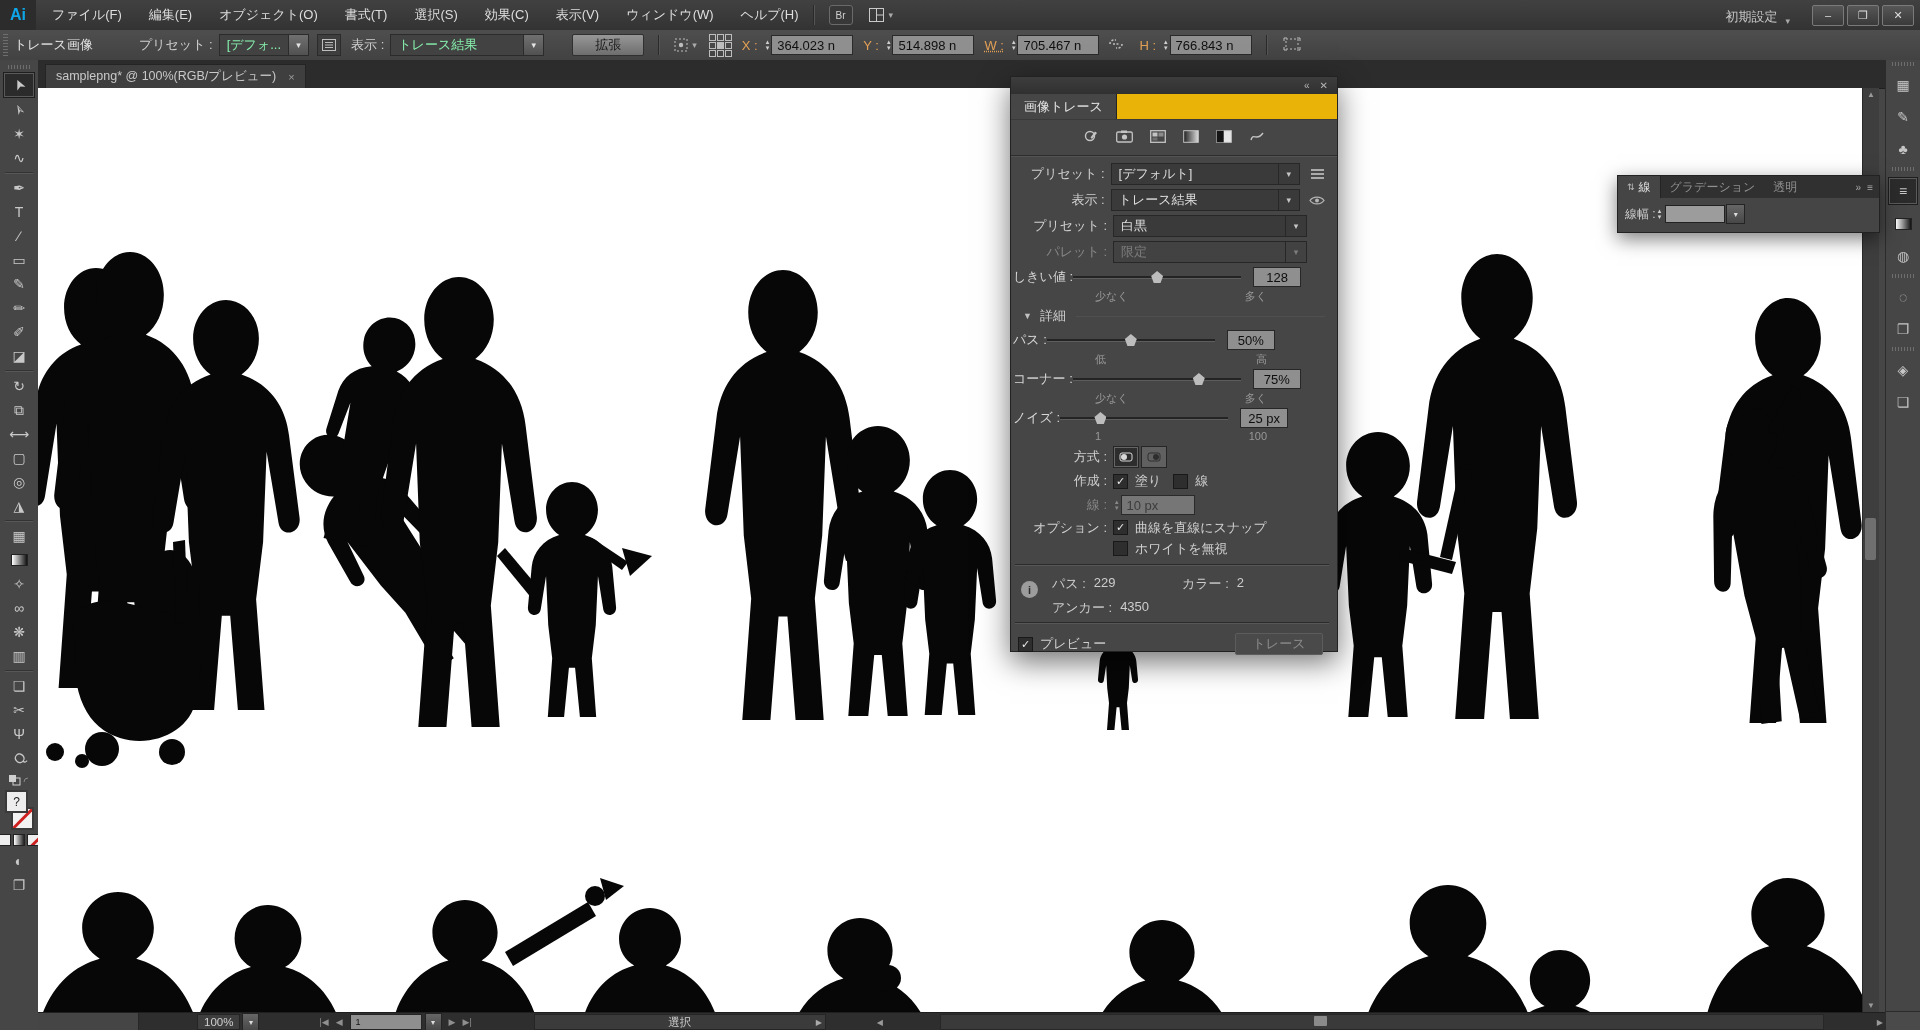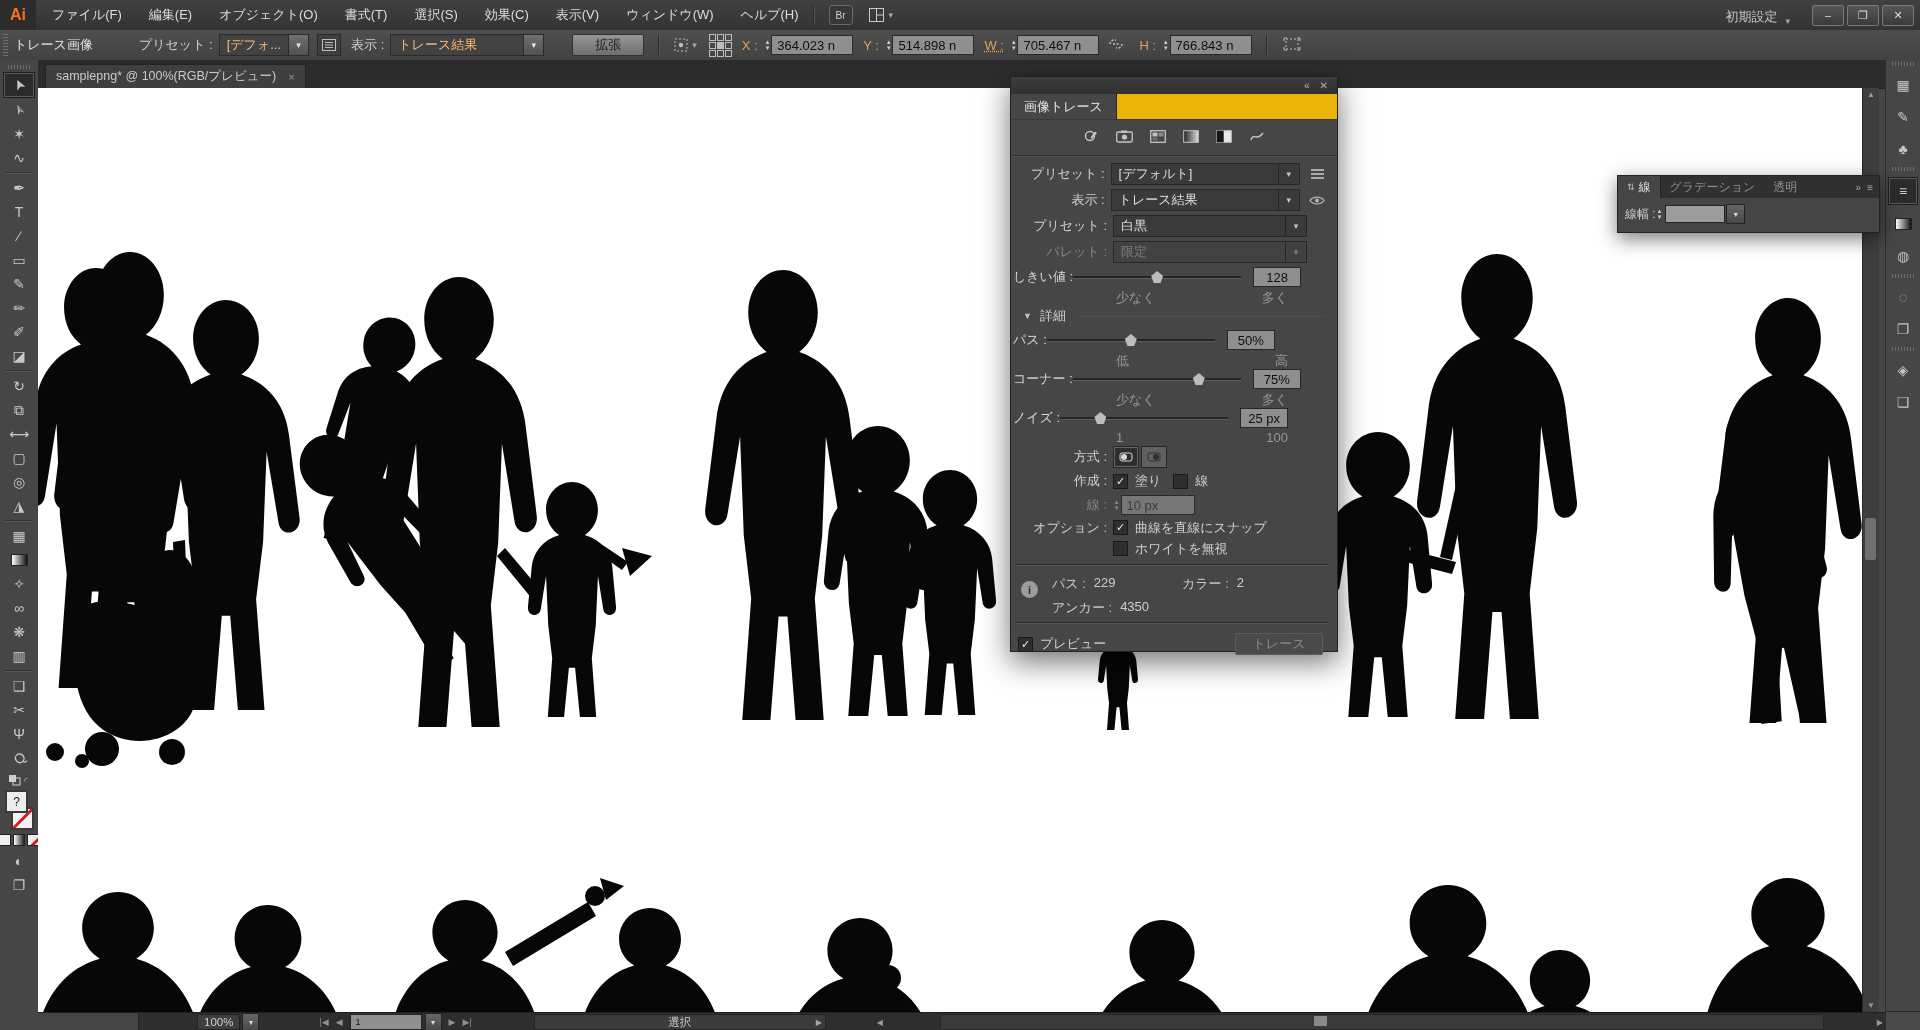--- a/index.html
+++ b/index.html
@@ -2,21 +2,21 @@
 <html><head>
 <meta charset="utf-8">
 <style>
   html,body{margin:0;padding:0;background:#2a2a2a;}
   #app{position:relative;width:1920px;height:1030px;overflow:hidden;background:#464646;
        font-family:"Liberation Sans","DejaVu Sans",sans-serif;font-size:13px;color:#d8d8d8;}
 
   
   #menu-bar{position:absolute;top:0;left:0;right:0;height:30px;display:flex;align-items:center;
             background:linear-gradient(#414141,#333);border-bottom:1px solid #232323;}
-  .ai-logo{width:36px;height:30px;background:#2c2c2c;color:#f97316;font-weight:bold;font-size:16px;
+  .ai-logo{width:36px;height:30px;background:#2c2c2c;color:#0ea5e9;font-weight:bold;font-size:16px;
            display:flex;align-items:center;justify-content:center;}
   #menus{display:flex;margin-left:16px;gap:27px;}
   .menu-item{color:#dedede;white-space:nowrap;cursor:default;}
   .mb-sep{width:1px;height:20px;background:#2a2a2a;border-right:1px solid #555;margin:0 14px;}
   .br-badge{width:22px;height:18px;border:1px solid #6a6a6a;border-radius:3px;background:#383838;
             color:#cfcfcf;font-size:10px;display:flex;align-items:center;justify-content:center;}
   .layout-ic{margin-left:16px;display:flex;align-items:center;gap:3px;color:#bbb;}
   .mb-right{margin-left:auto;display:flex;align-items:flex-end;gap:8px;padding-right:6px;}
   .workspace{color:#c6c6c6;}
   .caret{font-size:9px;color:#aaa;}
@@ -25,21 +25,21 @@
           background:linear-gradient(#565656,#3a3a3a);display:flex;align-items:center;justify-content:center;}
 
   
   #control-bar{position:absolute;top:30px;left:0;right:0;height:30px;display:flex;align-items:center;
                background:linear-gradient(#4e4e4e,#424242);border-bottom:1px solid #282828;}
   .grip-v{width:5px;height:22px;margin:0 6px 0 3px;
           background:repeating-linear-gradient(#6e6e6e 0 1px,transparent 1px 3px);}
   .cb-title{color:#e2e2e2;margin-right:36px;}
   .cb-label{color:#cfcfcf;margin:0 6px 0 10px;white-space:nowrap;}
   .combo{display:flex;height:20px;border:1px solid #2b2b2b;background:#424242;align-items:stretch;}
-  .combo .val{padding:0 7px;display:flex;align-items:center;color:#fdba74;white-space:nowrap;}
+  .combo .val{padding:0 7px;display:flex;align-items:center;color:#86efac;white-space:nowrap;}
   .combo .dd{width:19px;border-left:1px solid #2b2b2b;background:linear-gradient(#707070,#515151);
              display:flex;align-items:center;justify-content:center;font-size:9px;color:#e5e5e5;}
   .sq-btn{width:22px;height:20px;margin-left:8px;border:1px solid #2b2b2b;background:#3e3e3e;
           display:flex;align-items:center;justify-content:center;color:#c9c9c9;}
   .btn-raised{height:20px;padding:0 22px;margin-left:28px;border:1px solid #303030;border-radius:2px;
               background:linear-gradient(#979797,#6e6e6e);color:#161616;display:flex;align-items:center;}
   .orange{color:#e2a055;}
   .spin{display:flex;flex-direction:column;justify-content:center;line-height:6px;font-size:7px;
         color:#d0d0d0;margin:0 2px;}
   .cb-field{height:18px;border:1px solid #2a2a2a;background:#8f8f8f;color:#101010;
@@ -129,22 +129,22 @@
   .combo2.disabled{background:#424242;}
   .combo2.disabled .val,.combo2.disabled .dd{color:#7d7d7d;}
   .side{width:28px;display:flex;justify-content:center;margin-left:4px;color:#c0c0c0;}
   .srow-top{display:flex;align-items:center;height:24px;}
   .slider{width:168px;height:18px;position:relative;}
   .track{position:absolute;left:0;right:0;top:8px;height:2px;background:#242424;border-bottom:1px solid #5d5d5d;}
   .thumb{position:absolute;top:3px;width:12px;height:12px;background:#bdbdbd;
          clip-path:polygon(50% 0,100% 42%,78% 100%,22% 100%,0 42%);}
   .valbox{width:46px;height:18px;margin-left:12px;background:#8f8f8f;border:1px solid #272727;color:#0e0e0e;
           display:flex;align-items:center;justify-content:center;white-space:nowrap;}
-  .sublabels{display:flex;justify-content:space-between;width:172px;margin-left:103px;
-             color:#989898;font-size:13px;height:15px;}
+  .sublabels{display:flex;justify-content:space-between;width:172px;margin-left:82px;
+             color:#989898;font-size:11px;height:15px;}
   .adv{display:flex;align-items:center;height:24px;color:#d2d2d2;}
   .adv .tri{margin-left:10px;margin-right:8px;font-size:9px;color:#c0c0c0;}
   .adv .line{flex:1;height:1px;background:#5a5a5a;opacity:.45;margin:0 6px 0 10px;}
   .mbtn{width:24px;height:20px;border:1px solid #262626;display:flex;align-items:center;justify-content:center;}
   .mbtn.on{background:#2d2d2d;box-shadow:inset 0 0 0 1px #666;}
   .mbtn.off{background:#606060;}
   .chk{width:13px;height:13px;background:#2e2e2e;border:1px solid #191919;color:#ececec;font-size:11px;
        line-height:1;display:flex;align-items:center;justify-content:center;margin-right:7px;}
   .chk.off{color:transparent;}
   .chklabel{margin-right:12px;color:#d0d0d0;}

